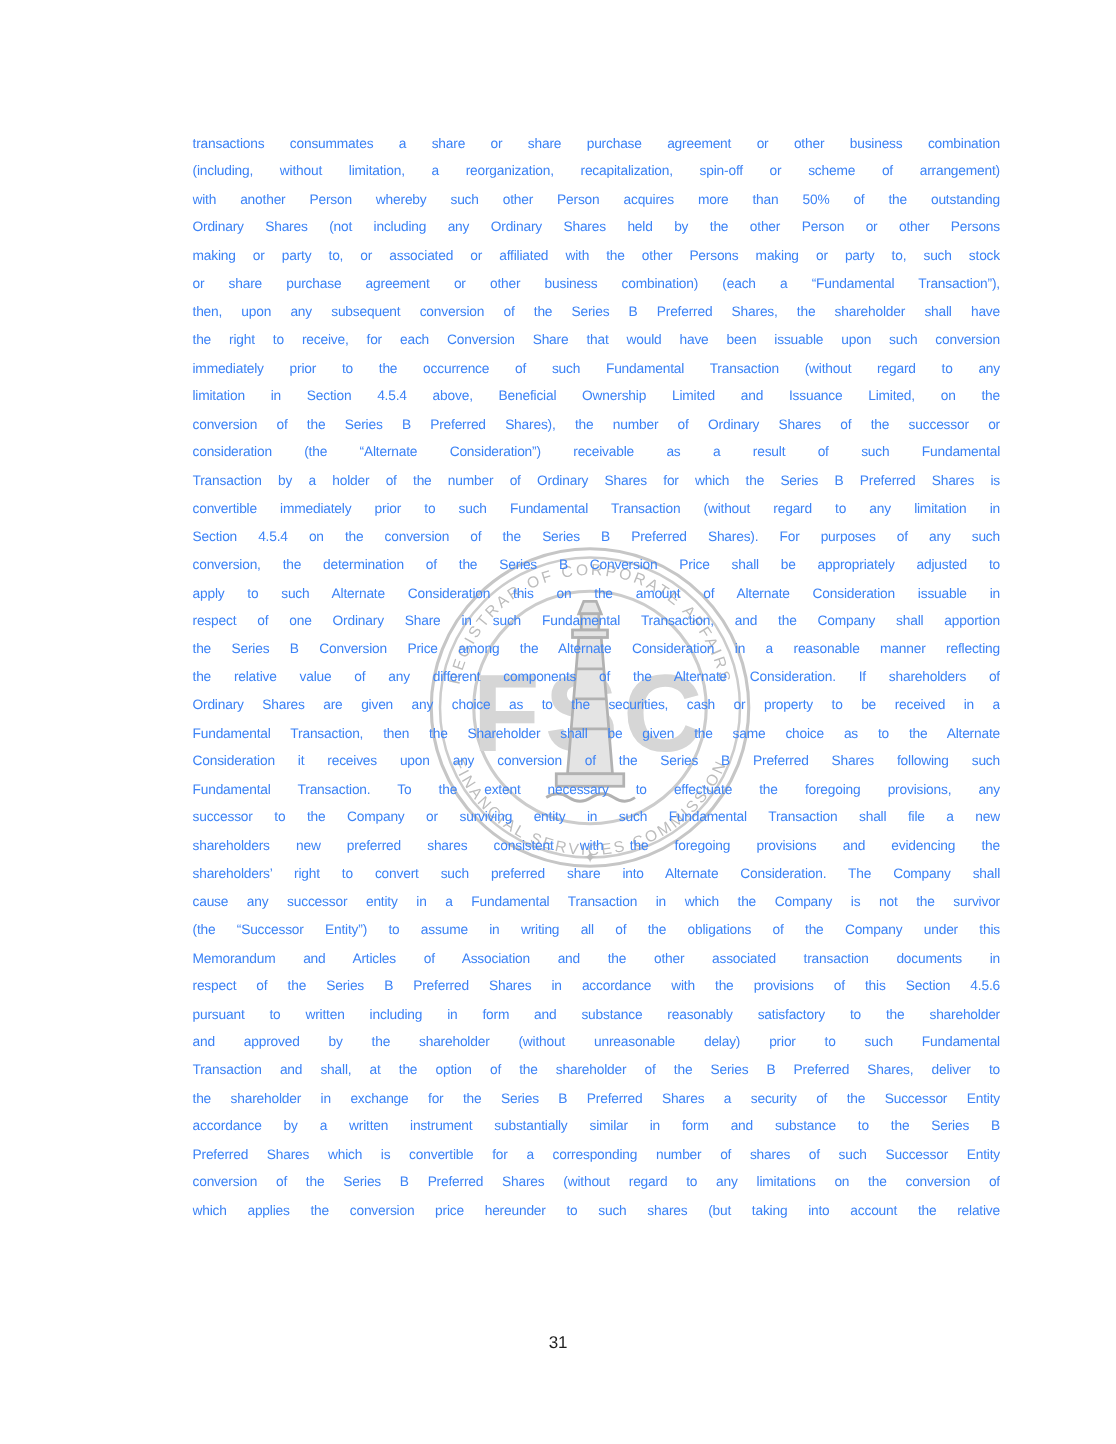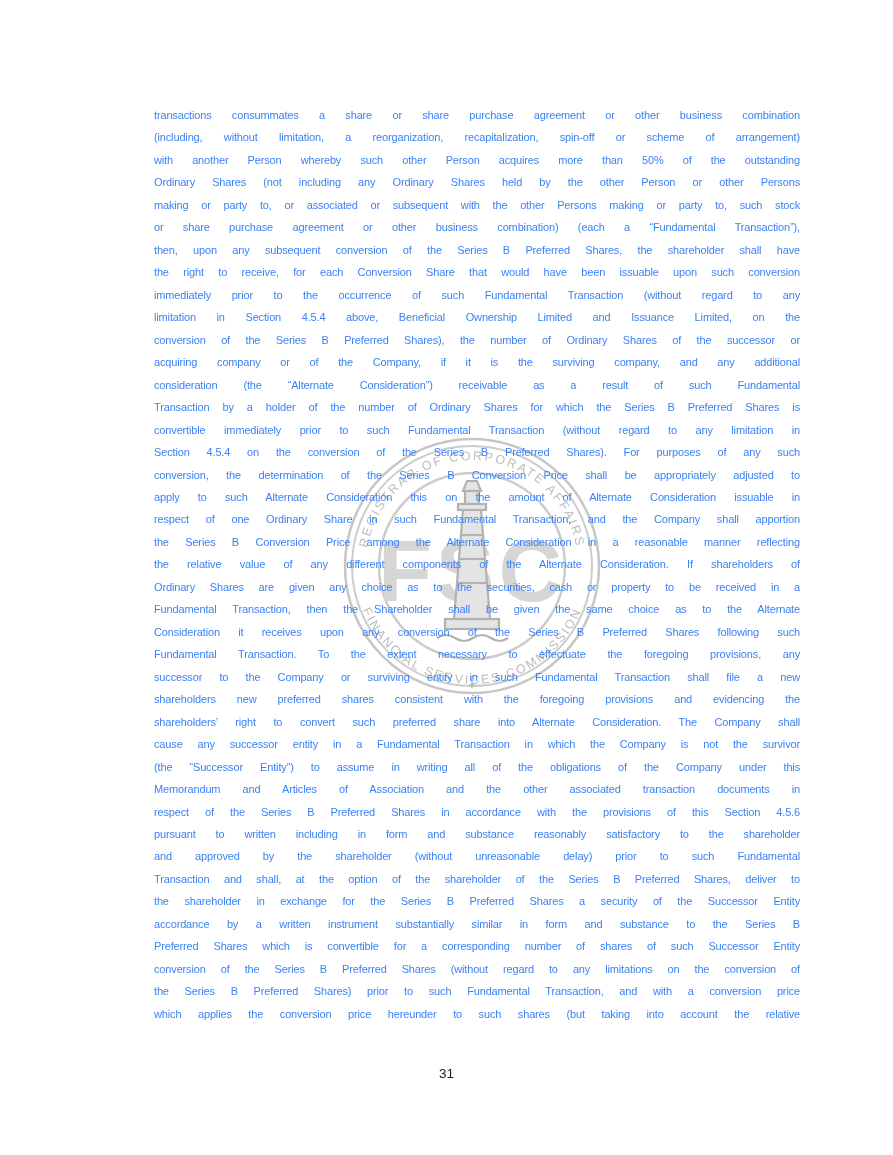--- a/index.html
+++ b/index.html
@@ -90,28 +90,27 @@
 
       <text x="135" y="259" text-anchor="middle" font-size="13" fill="#bdbdbd" font-family="DejaVu Sans, sans-serif">✦</text>
     </svg>
   </div>
 
   <div class="text-block">
       <div class="line">transactions consummates a share or share purchase agreement or other business combination</div>
       <div class="line">(including, without limitation, a reorganization, recapitalization, spin-off or scheme of arrangement)</div>
       <div class="line">with another Person whereby such other Person acquires more than 50% of the outstanding</div>
       <div class="line">Ordinary Shares (not including any Ordinary Shares held by the other Person or other Persons</div>
-      <div class="line">making or party to, or associated or subsequent with the other Persons making or party to, such stock</div>
+      <div class="line">making or party to, or associated or affiliated with the other Persons making or party to, such stock</div>
       <div class="line">or share purchase agreement or other business combination) (each a “Fundamental Transaction”),</div>
       <div class="line">then, upon any subsequent conversion of the Series B Preferred Shares, the shareholder shall have</div>
       <div class="line">the right to receive, for each Conversion Share that would have been issuable upon such conversion</div>
       <div class="line">immediately prior to the occurrence of such Fundamental Transaction (without regard to any</div>
       <div class="line">limitation in Section 4.5.4 above, Beneficial Ownership Limited and Issuance Limited, on the</div>
       <div class="line">conversion of the Series B Preferred Shares), the number of Ordinary Shares of the successor or</div>
-      <div class="line">acquiring company or of the Company, if it is the surviving company, and any additional</div>
       <div class="line">consideration (the “Alternate Consideration”) receivable as a result of such Fundamental</div>
       <div class="line">Transaction by a holder of the number of Ordinary Shares for which the Series B Preferred Shares is</div>
       <div class="line">convertible immediately prior to such Fundamental Transaction (without regard to any limitation in</div>
       <div class="line">Section 4.5.4 on the conversion of the Series B Preferred Shares). For purposes of any such</div>
       <div class="line">conversion, the determination of the Series B Conversion Price shall be appropriately adjusted to</div>
       <div class="line">apply to such Alternate Consideration this on the amount of Alternate Consideration issuable in</div>
       <div class="line">respect of one Ordinary Share in such Fundamental Transaction, and the Company shall apportion</div>
       <div class="line">the Series B Conversion Price among the Alternate Consideration in a reasonable manner reflecting</div>
       <div class="line">the relative value of any different components of the Alternate Consideration. If shareholders of</div>
       <div class="line">Ordinary Shares are given any choice as to the securities, cash or property to be received in a</div>
@@ -125,19 +124,18 @@
       <div class="line">(the “Successor Entity”) to assume in writing all of the obligations of the Company under this</div>
       <div class="line">Memorandum and Articles of Association and the other associated transaction documents in</div>
       <div class="line">respect of the Series B Preferred Shares in accordance with the provisions of this Section 4.5.6</div>
       <div class="line">pursuant to written including in form and substance reasonably satisfactory to the shareholder</div>
       <div class="line">and approved by the shareholder (without unreasonable delay) prior to such Fundamental</div>
       <div class="line">Transaction and shall, at the option of the shareholder of the Series B Preferred Shares, deliver to</div>
       <div class="line">the shareholder in exchange for the Series B Preferred Shares a security of the Successor Entity</div>
       <div class="line">accordance by a written instrument substantially similar in form and substance to the Series B</div>
       <div class="line">Preferred Shares which is convertible for a corresponding number of shares of such Successor Entity</div>
       <div class="line">conversion of the Series B Preferred Shares (without regard to any limitations on the conversion of</div>
-      <div class="line">the Series B Preferred Shares) prior to such Fundamental Transaction, and with a conversion price</div>
       <div class="line">which applies the conversion price hereunder to such shares (but taking into account the relative</div>
     </div>
 
   <div class="page-number">31</div>
 
 </div>
 
 </body></html>

